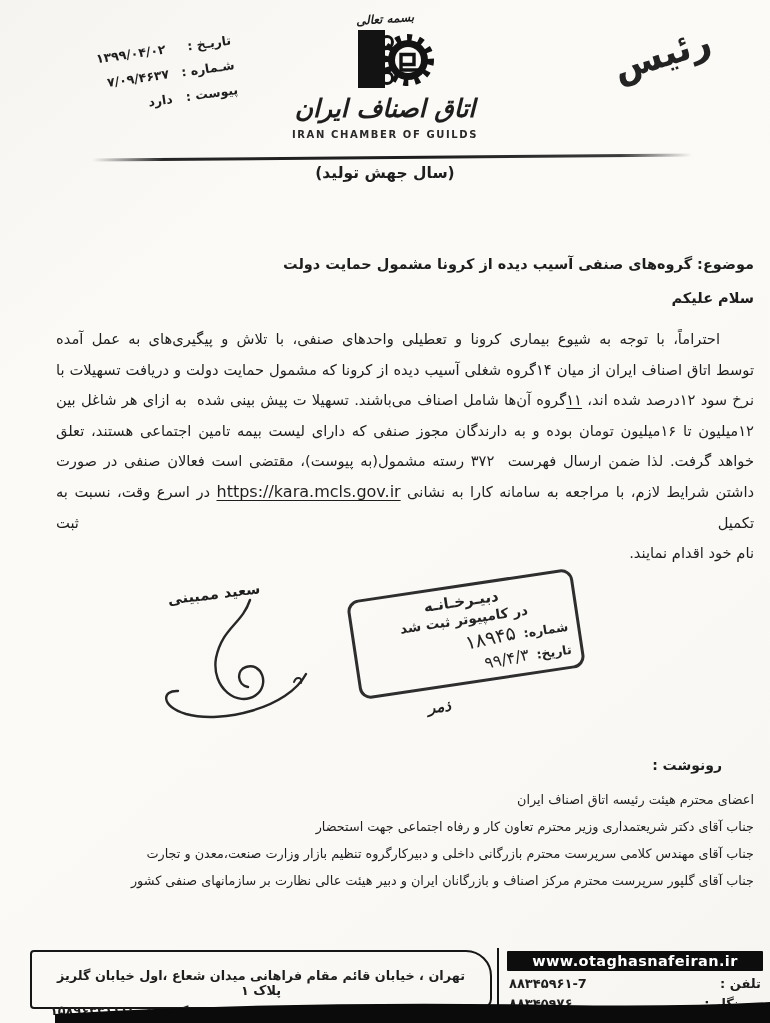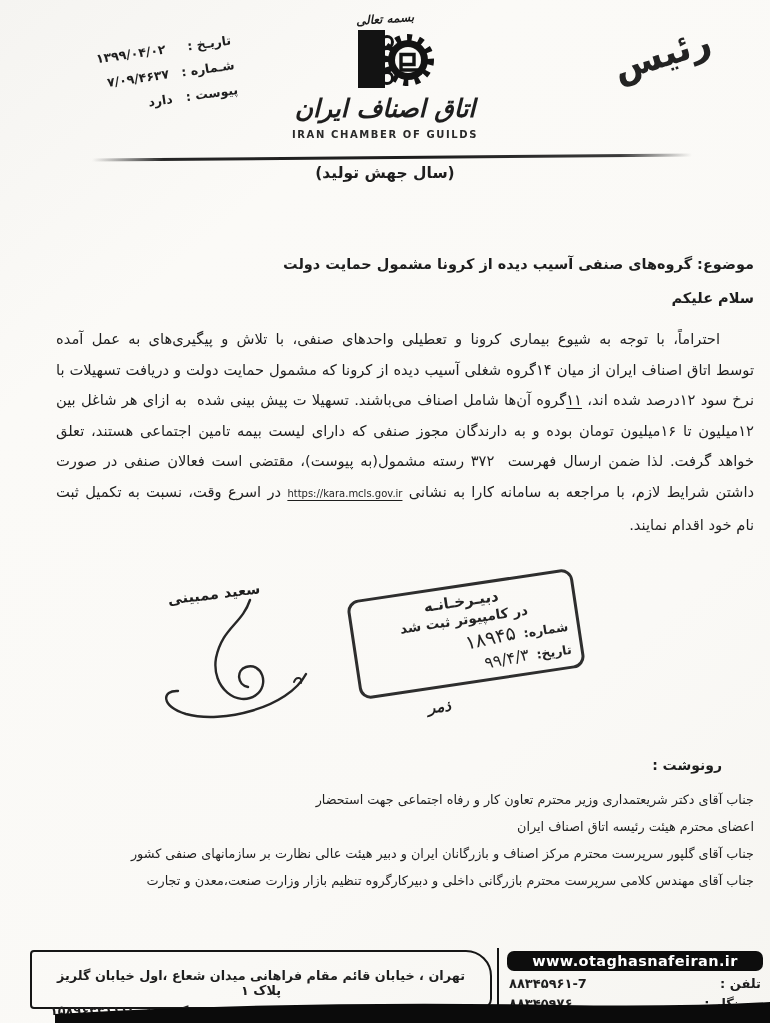--- a/index.html
+++ b/index.html
@@ -24,21 +24,21 @@
   .slogan{position:absolute;top:164px;left:0;right:0;text-align:center;font-weight:bold;font-size:15.5px;}
   .recipient{position:absolute;top:222px;right:16px;font-weight:bold;font-size:14.5px;}
   .subject{position:absolute;top:256px;right:16px;font-weight:bold;font-size:14.5px;}
   .salutation{position:absolute;top:290px;right:16px;font-weight:bold;font-size:14.5px;}
   
   .letter-body{position:absolute;top:324px;right:16px;left:56px;font-size:14.7px;}
   .bline{line-height:30.6px;text-align:justify;text-align-last:justify;white-space:pre-wrap;}
   .bline.first{text-indent:34px;}
   .bline.last{text-align-last:right;}
   .u11{text-decoration:underline;text-underline-offset:3px;}
-  .url{direction:ltr;unicode-bidi:embed;text-decoration:underline;text-underline-offset:3px;font-size:10px;}
+  .url{direction:ltr;unicode-bidi:embed;text-decoration:underline;text-underline-offset:3px;font-size:16px;}
   
   .sig-name{position:absolute;top:586px;left:158px;width:112px;text-align:center;font-weight:bold;font-size:14.5px;transform:rotate(-7deg);}
   .sig-svg{position:absolute;top:598px;left:138px;}
   
   .stamp{position:absolute;top:584px;left:352px;width:204px;transform:rotate(-8.5deg);
     border:3px solid #2e2e2e;border-radius:12px;padding:5px 9px 7px;color:#242424;}
   .stamp-l1{text-align:center;font-weight:bold;font-size:15px;letter-spacing:4px;}
   .stamp-l2{text-align:center;font-weight:bold;font-size:13.5px;margin-top:1px;}
   .stamp-row{display:flex;gap:8px;align-items:center;font-size:12.5px;margin-top:3px;font-weight:bold;}
   .hand{font-size:19px;letter-spacing:2px;transform:rotate(-4deg);font-weight:normal;}
@@ -48,21 +48,21 @@
   .cc-heading{position:absolute;top:757px;right:48px;font-weight:bold;font-size:14px;}
   .cc-list{position:absolute;top:786px;right:16px;left:60px;font-size:12.8px;}
   .cc-item{line-height:27px;text-align:right;}
   
   .addr-box{position:absolute;left:30px;top:950px;width:462px;height:59px;border:2.5px solid #161616;
     border-radius:4px 26px 10px 4px;box-sizing:border-box;padding:16px 10px 0;}
   .addr1{font-size:12.8px;font-weight:bold;text-align:center;}
   .addr2{display:flex;justify-content:space-between;font-size:12.8px;font-weight:bold;margin-top:5px;padding:0 8px;}
   .fdivider{position:absolute;left:497px;top:948px;width:2px;height:60px;background:#141414;}
   .fright{position:absolute;left:507px;top:951px;width:256px;}
-  .site-badge{background:#0d0d0d;color:#ffffff;border-radius:7px;text-align:center;font-weight:bold;
+  .site-badge{background:#0d0d0d;color:#ffffff;border-radius:1px;text-align:center;font-weight:bold;
     font-size:14.5px;padding:2px 0;direction:ltr;letter-spacing:0.4px;}
   .frow{display:flex;justify-content:space-between;font-size:13px;font-weight:bold;margin-top:5px;padding:0 2px;}
   .edge-svg{position:absolute;left:0;bottom:0;}
 </style>
 </head>
 <body>
 
 <div class="page">
 
   <div class="meta">
@@ -131,24 +131,24 @@
     </div>
     <div class="stamp-row">
       <span>تاریخ:</span>
       <span class="hand2">۹۹/۴/۳</span>
     </div>
   </div>
   <div class="stamp-note">ذمر</div>
 
   <div class="cc-heading">رونوشت :</div>
   <div class="cc-list">
+    <div class="cc-item">اعضای محترم هیئت رئیسه اتاق اصناف ایران</div>
     <div class="cc-item">جناب آقای دکتر شریعتمداری وزیر محترم تعاون کار و رفاه اجتماعی  جهت استحضار</div>
-    <div class="cc-item">اعضای محترم هیئت رئیسه اتاق اصناف ایران</div>
+    <div class="cc-item">جناب آقای مهندس کلامی سرپرست محترم بازرگانی داخلی و دبیرکارگروه تنظیم بازار وزارت صنعت،معدن و تجارت</div>
     <div class="cc-item">جناب آقای گلپور سرپرست محترم مرکز اصناف و بازرگانان ایران و دبیر هیئت عالی نظارت بر سازمانهای صنفی کشور</div>
-    <div class="cc-item">جناب آقای مهندس کلامی سرپرست محترم بازرگانی داخلی و دبیرکارگروه تنظیم بازار وزارت صنعت،معدن و تجارت</div>
   </div>
 
   <div class="addr-box">
     <div class="addr1">تهران ، خیابان قائم مقام فراهانی  میدان شعاع ،اول خیابان گلریز پلاک ۱</div>
     <div class="addr2">
       <span>صندوق پستی : ۱۵۷۱۵-۱۷۳</span>
       <span>کد پستی:۱۵۸۹۶۳۳۱۱۱</span>
     </div>
   </div>
   <div class="fdivider"></div>

